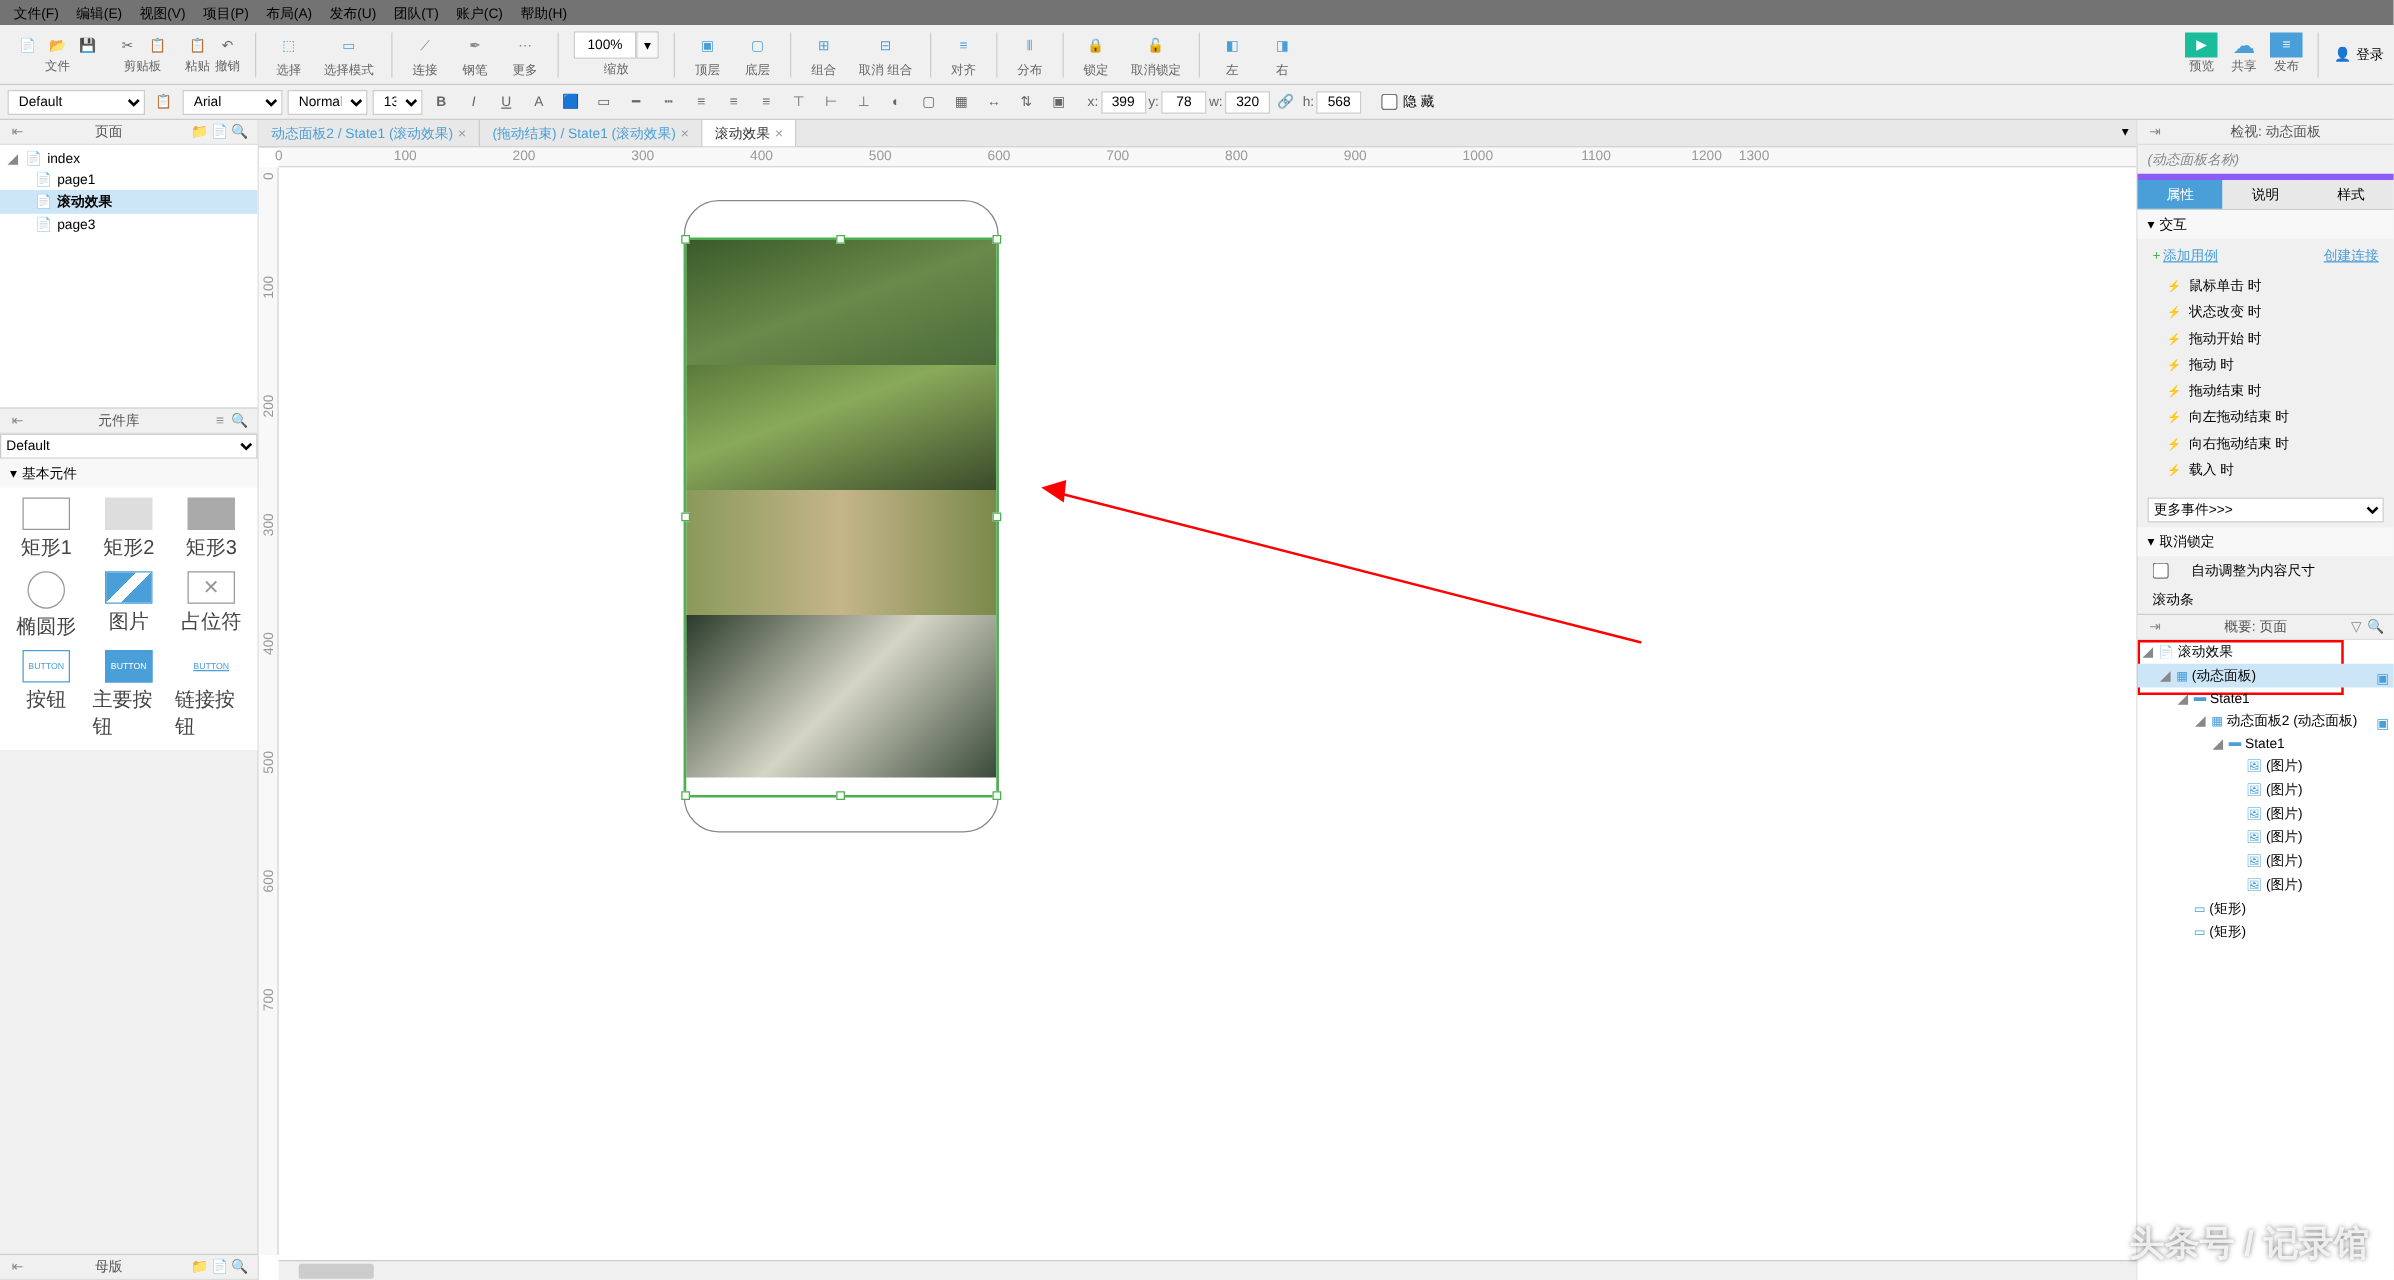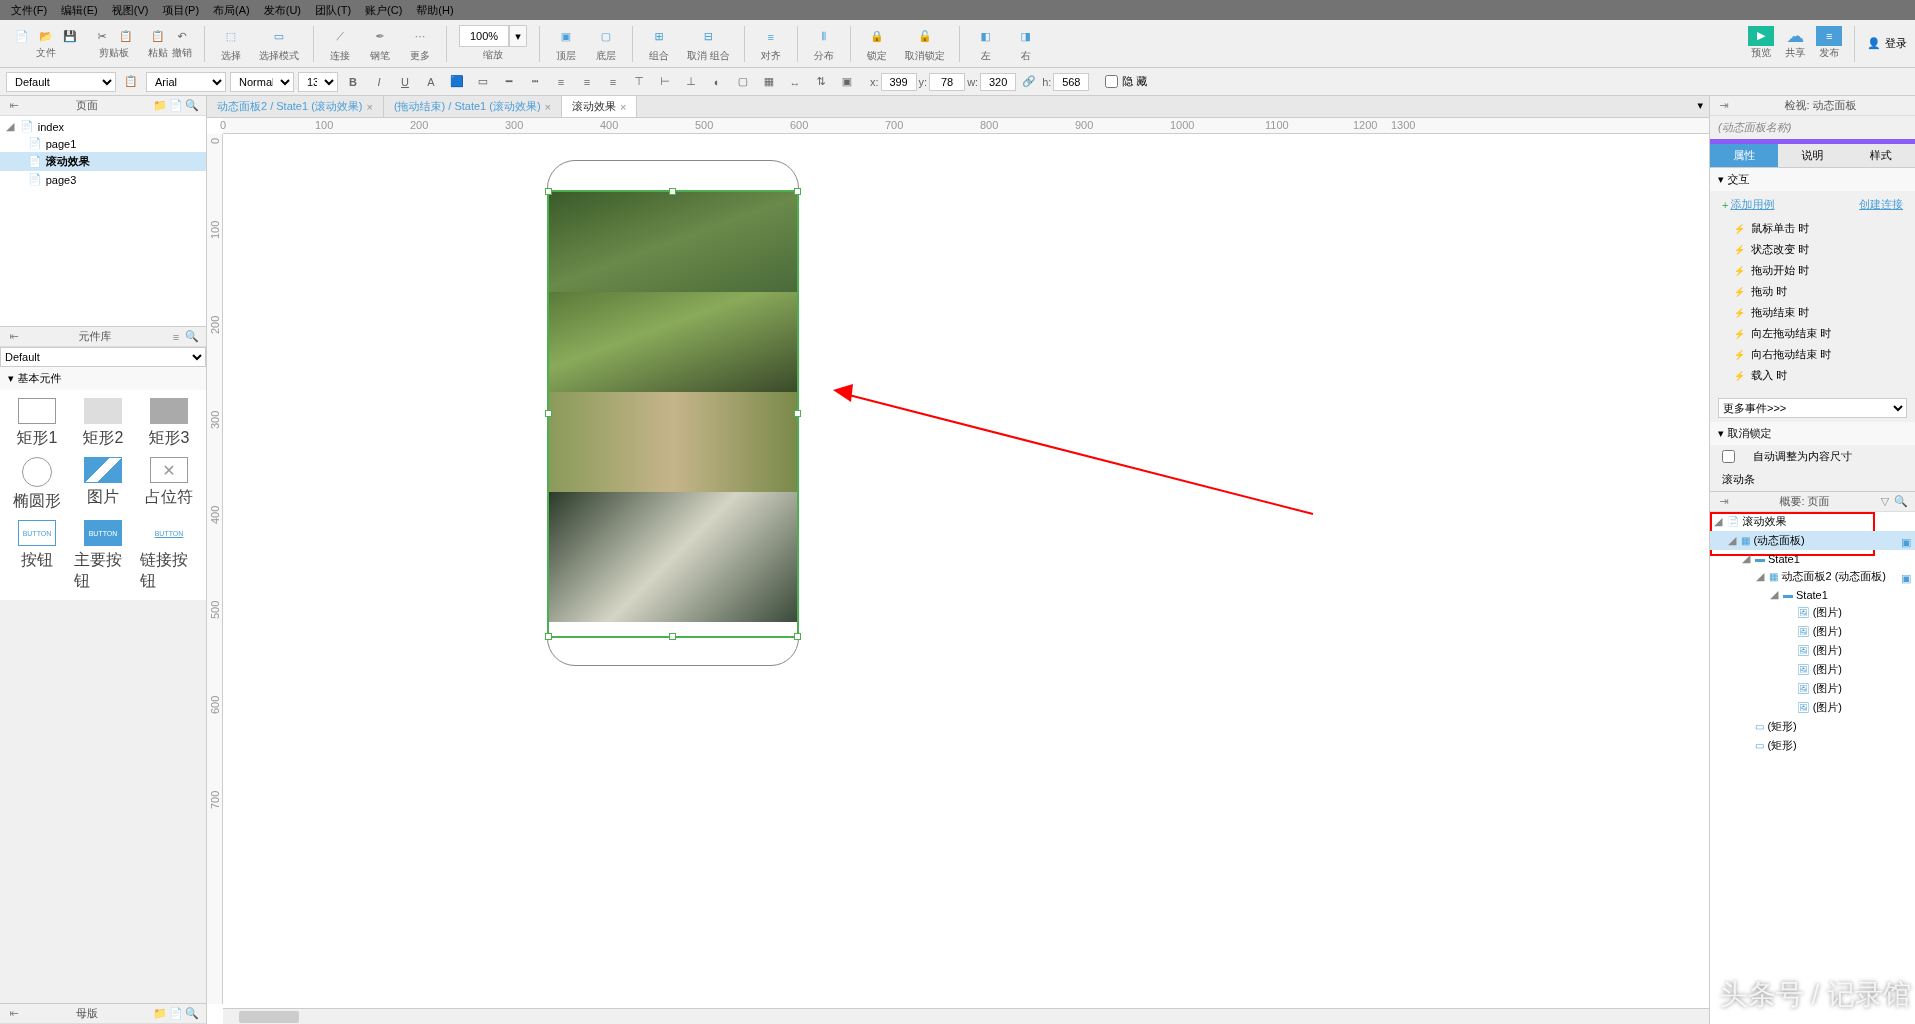--- a/index.html
+++ b/index.html
@@ -105,21 +105,21 @@
 .event-item { padding: 3px 24px; cursor: pointer; display: flex; align-items: center; gap: 6px; }
 .more-events { margin: 4px 8px; width: calc(100% - 16px); height: 20px; border: 1px solid #ccc; background: white; }
 .dp-opt { padding: 4px 12px; display: flex; align-items: center; gap: 18px; }
 .dp-scroll-label { padding: 4px 12px; }
 
 .outline-panel { flex: 1; border-top: 1px solid #ccc; display: flex; flex-direction: column; }
 .outline-tree { flex: 1; background: white; overflow: auto; position: relative; }
 .o-item { display: flex; align-items: center; padding: 2px 4px; gap: 3px; cursor: pointer; position: relative; }
 .o-item.selected { background: #cce6f7; }
 .redbox { position: absolute; border: 2px solid red; pointer-events: none; }
-.watermark { position: absolute; right: 4px; bottom: 10px; font-size: 28px; color: rgba(255,255,255,0.8); text-shadow: 0 0 4px rgba(0,0,0,0.5); font-weight: normal; pointer-events: none; z-index: 1000; }
+.watermark { position: absolute; right: 20px; bottom: 10px; font-size: 28px; color: rgba(255,255,255,0.8); text-shadow: 0 0 4px rgba(0,0,0,0.5); font-weight: bold; pointer-events: none; z-index: 1000; }
 .eye-icon { width: 10px; height: 10px; margin-left: auto; }
 .lightning { color: #d4a020; font-size: 9px; }
 </style>
 </head>
 <body>
 
 <div class="menubar">
   <span class="menubar-item">文件(F)</span>
   <span class="menubar-item">编辑(E)</span>
   <span class="menubar-item">视图(V)</span>

